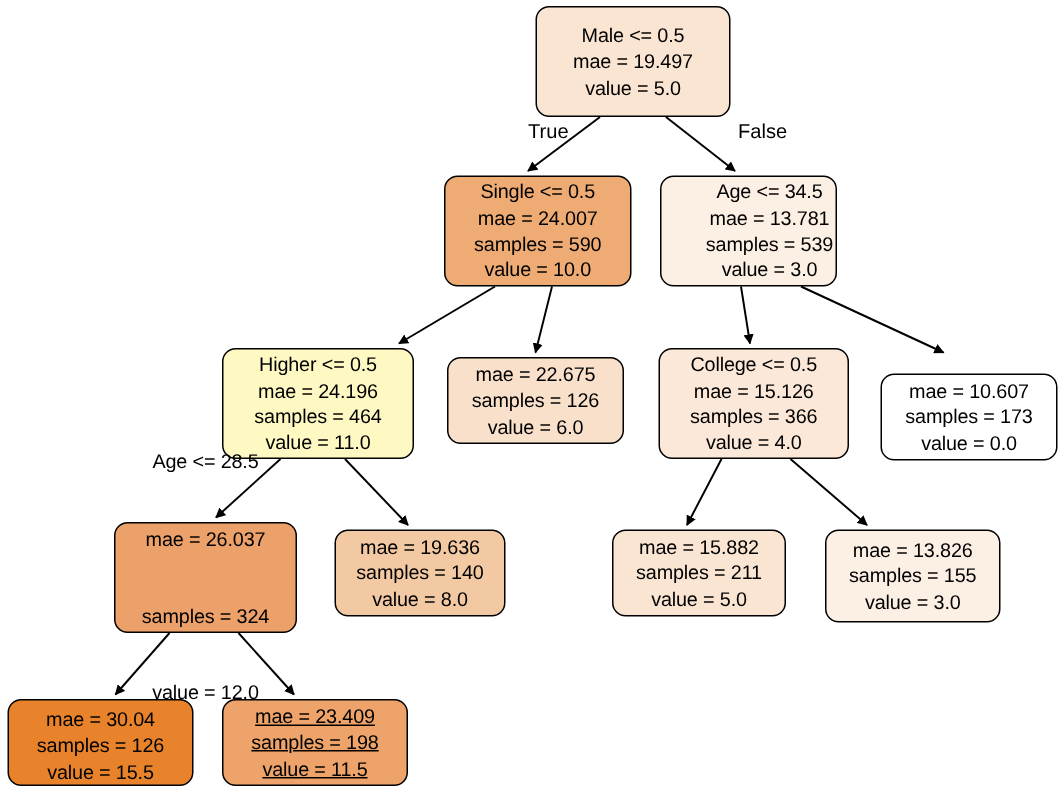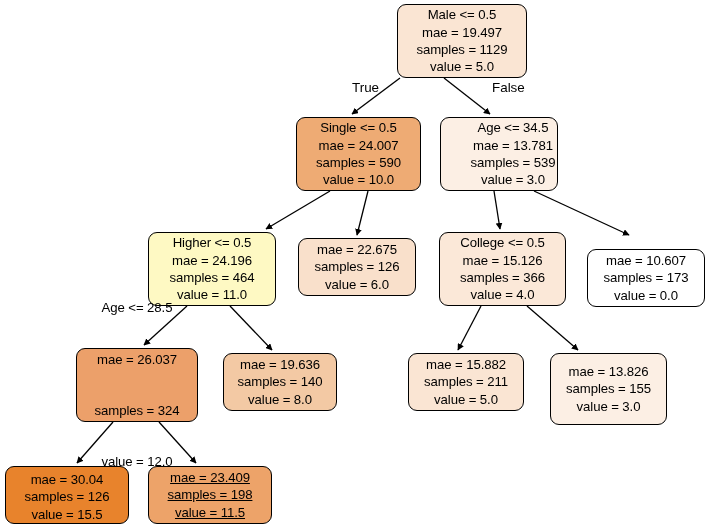--- a/index.html
+++ b/index.html
@@ -58,24 +58,23 @@
         <line x1="187" y1="306" x2="144" y2="345" stroke="#000000" stroke-width="1.3" marker-end="url(#arrow)"></line>
         <line x1="230" y1="306" x2="272" y2="350" stroke="#000000" stroke-width="1.3" marker-end="url(#arrow)"></line>
         <line x1="481" y1="306" x2="458" y2="350" stroke="#000000" stroke-width="1.3" marker-end="url(#arrow)"></line>
         <line x1="527" y1="306" x2="578" y2="350" stroke="#000000" stroke-width="1.3" marker-end="url(#arrow)"></line>
         <line x1="113" y1="422" x2="77" y2="463" stroke="#000000" stroke-width="1.3" marker-end="url(#arrow)"></line>
         <line x1="159" y1="422" x2="196" y2="463" stroke="#000000" stroke-width="1.3" marker-end="url(#arrow)"></line>
       </g>
   </svg>
 
   <div id="node-layer">
-      <div class="node" style="left: 357px; top: 4px; width: 130px; height: 74px; background: rgb(250, 229, 211); margin-left: 40px;">
+      <div class="node" style="left: 357px; top: 4px; width: 130px; height: 74px; background: rgb(250, 229, 211);">
         <div class="ln">Male &lt;= 0.5</div>
         <div class="ln">mae = 19.497</div>
-        <div class="ln">samples = 1129</div>
         <div class="ln">value = 5.0</div>
       </div>
       <div class="node" style="left: 296px; top: 117px; width: 125px; height: 74px; background: rgb(238, 171, 116);">
         <div class="ln">Single &lt;= 0.5</div>
         <div class="ln">mae = 24.007</div>
         <div class="ln">samples = 590</div>
         <div class="ln">value = 10.0</div>
       </div>
       <div class="node" style="left: 440px; top: 117px; width: 118px; height: 74px; background: rgb(252, 239, 228); padding-left: 28px;">
         <div class="ln">Age &lt;= 34.5</div>
@@ -114,21 +113,21 @@
       <div class="node" style="left: 223px; top: 353px; width: 114px; height: 58px; background: rgb(243, 201, 164);">
         <div class="ln">mae = 19.636</div>
         <div class="ln">samples = 140</div>
         <div class="ln">value = 8.0</div>
       </div>
       <div class="node" style="left: 408px; top: 353px; width: 116px; height: 58px; background: rgb(250, 229, 211);">
         <div class="ln">mae = 15.882</div>
         <div class="ln">samples = 211</div>
         <div class="ln">value = 5.0</div>
       </div>
-      <div class="node" style="left: 550px; top: 353px; width: 117px; height: 72px; background: rgb(252, 239, 228);">
+      <div class="node" style="left: 550px; top: 353px; width: 117px; height: 62px; background: rgb(252, 239, 228);">
         <div class="ln">mae = 13.826</div>
         <div class="ln">samples = 155</div>
         <div class="ln">value = 3.0</div>
       </div>
       <div class="node" style="left: 5px; top: 466px; width: 124px; height: 58px; background: rgb(232, 131, 44); justify-content: flex-end;">
         <div class="ln">mae = 30.04</div>
         <div class="ln">samples = 126</div>
         <div class="ln">value = 15.5</div>
       </div>
       <div class="node" style="left: 148px; top: 466px; width: 124px; height: 58px; background: rgb(237, 163, 105); text-decoration: underline;">

